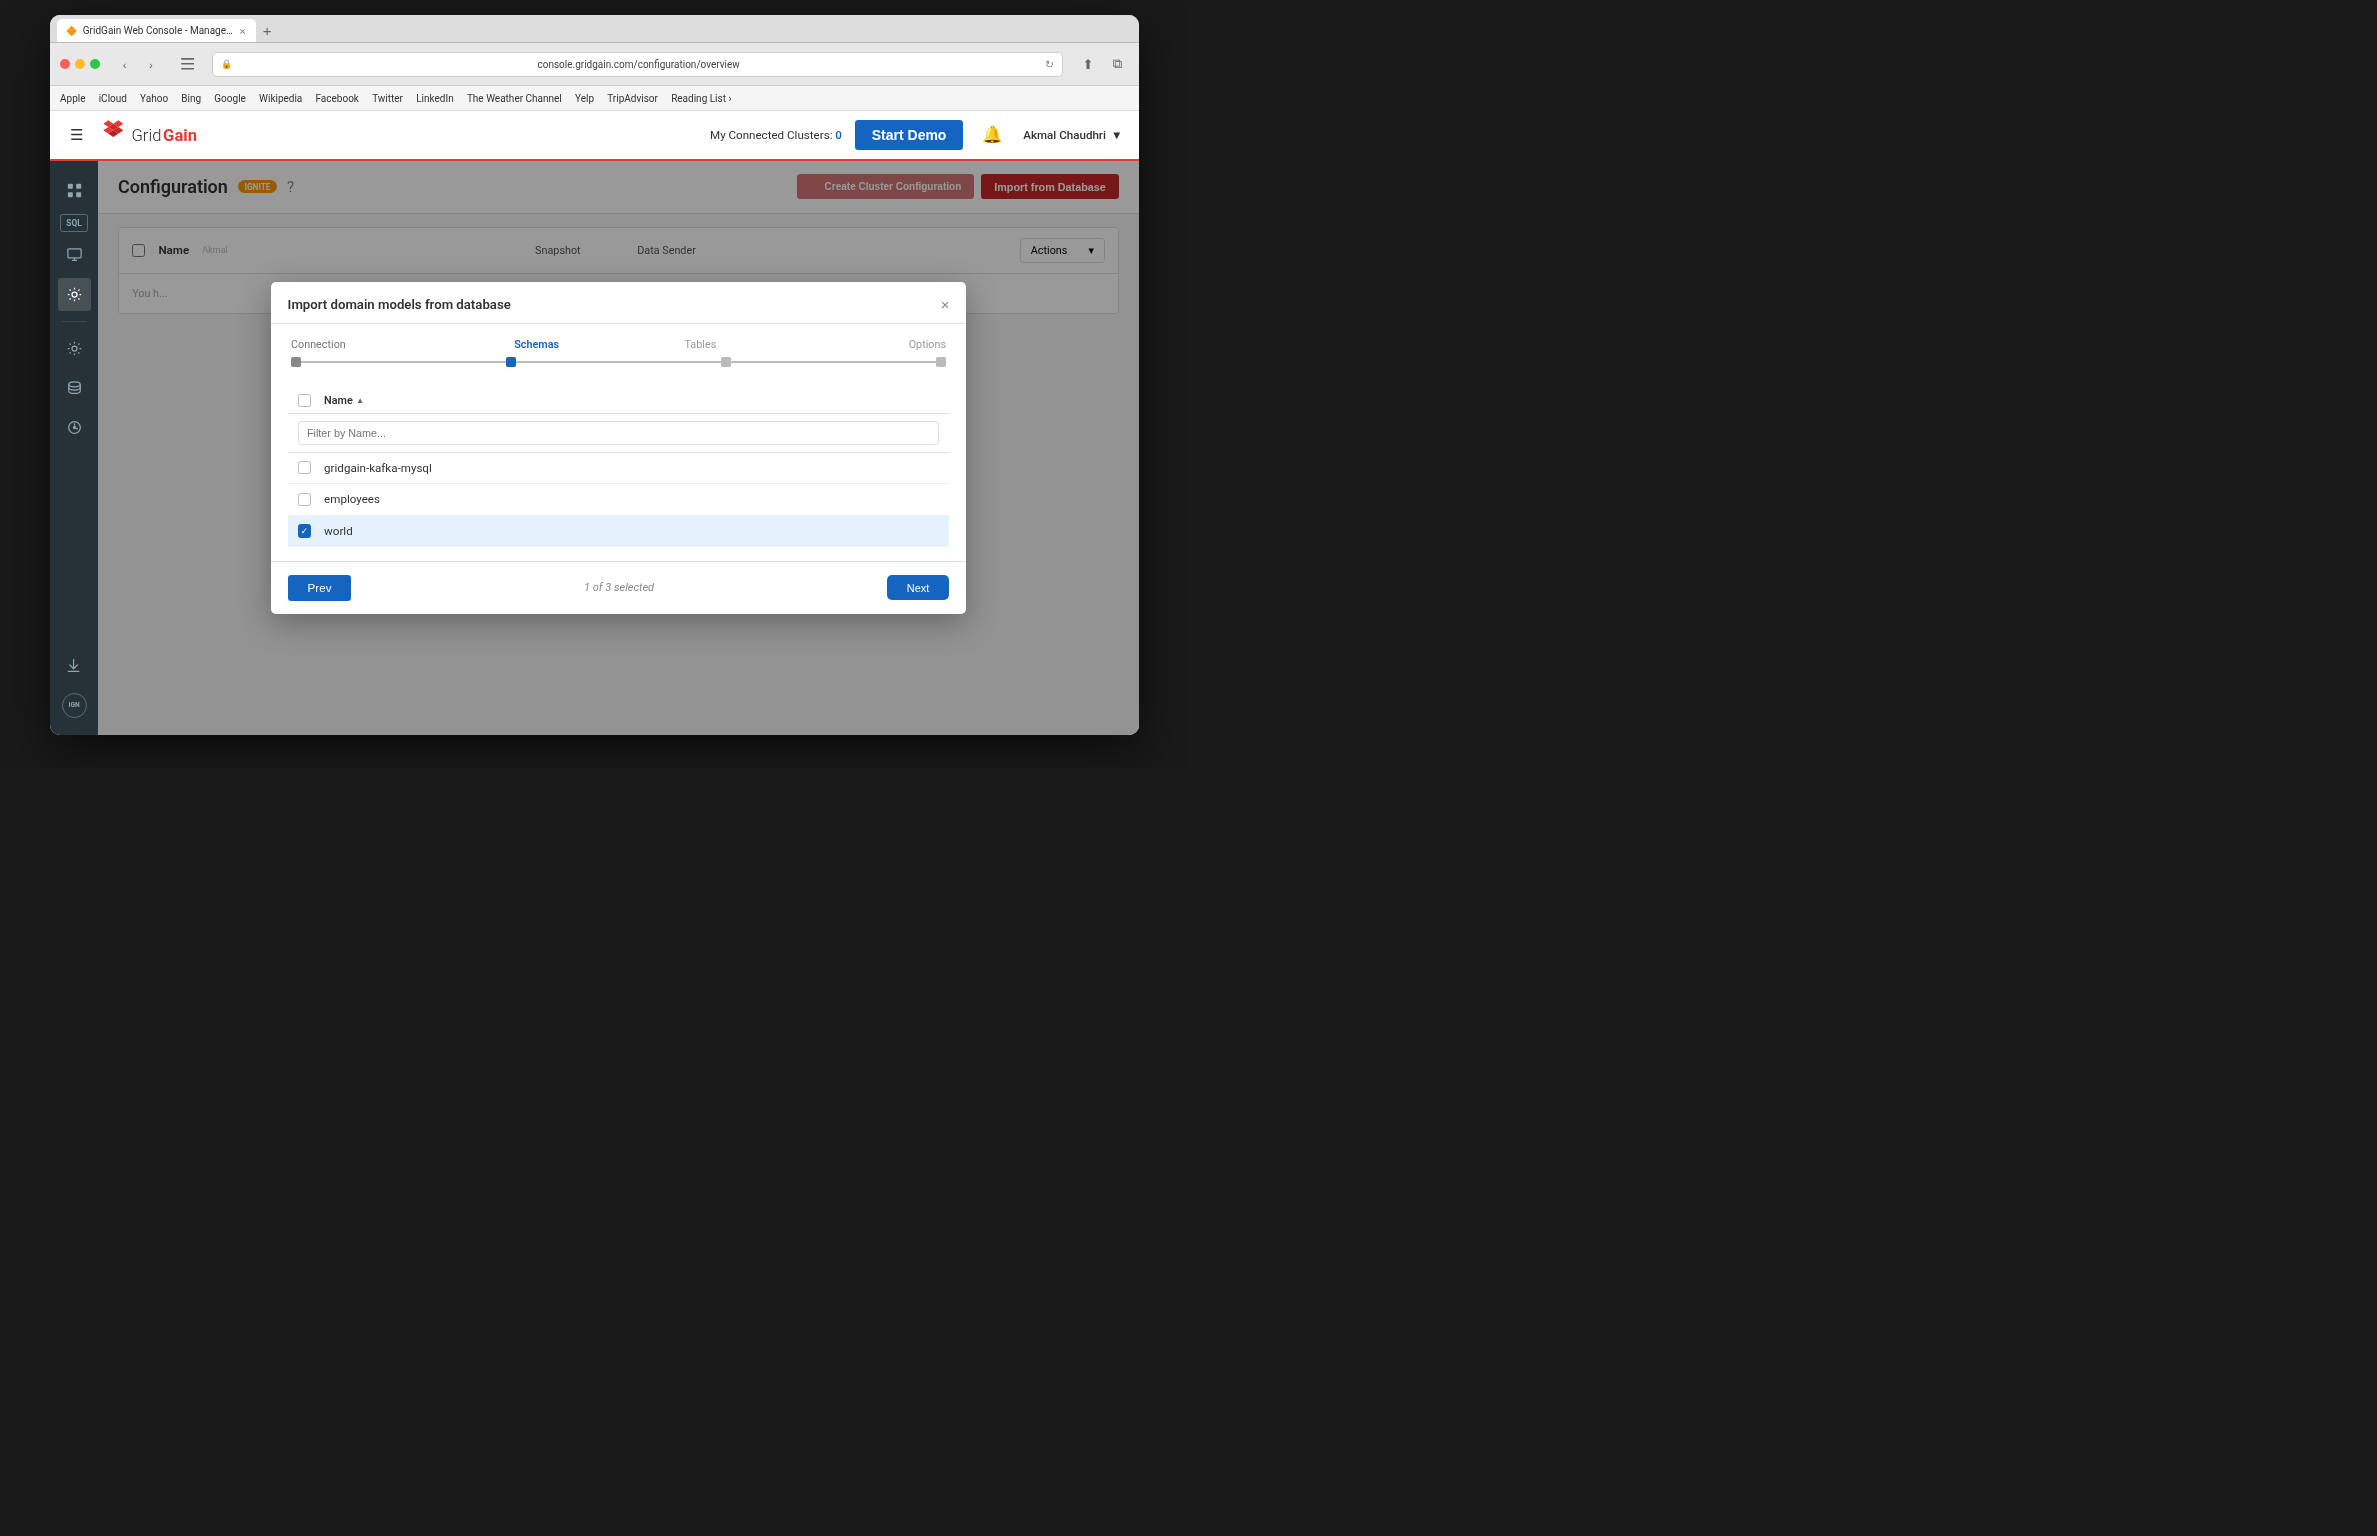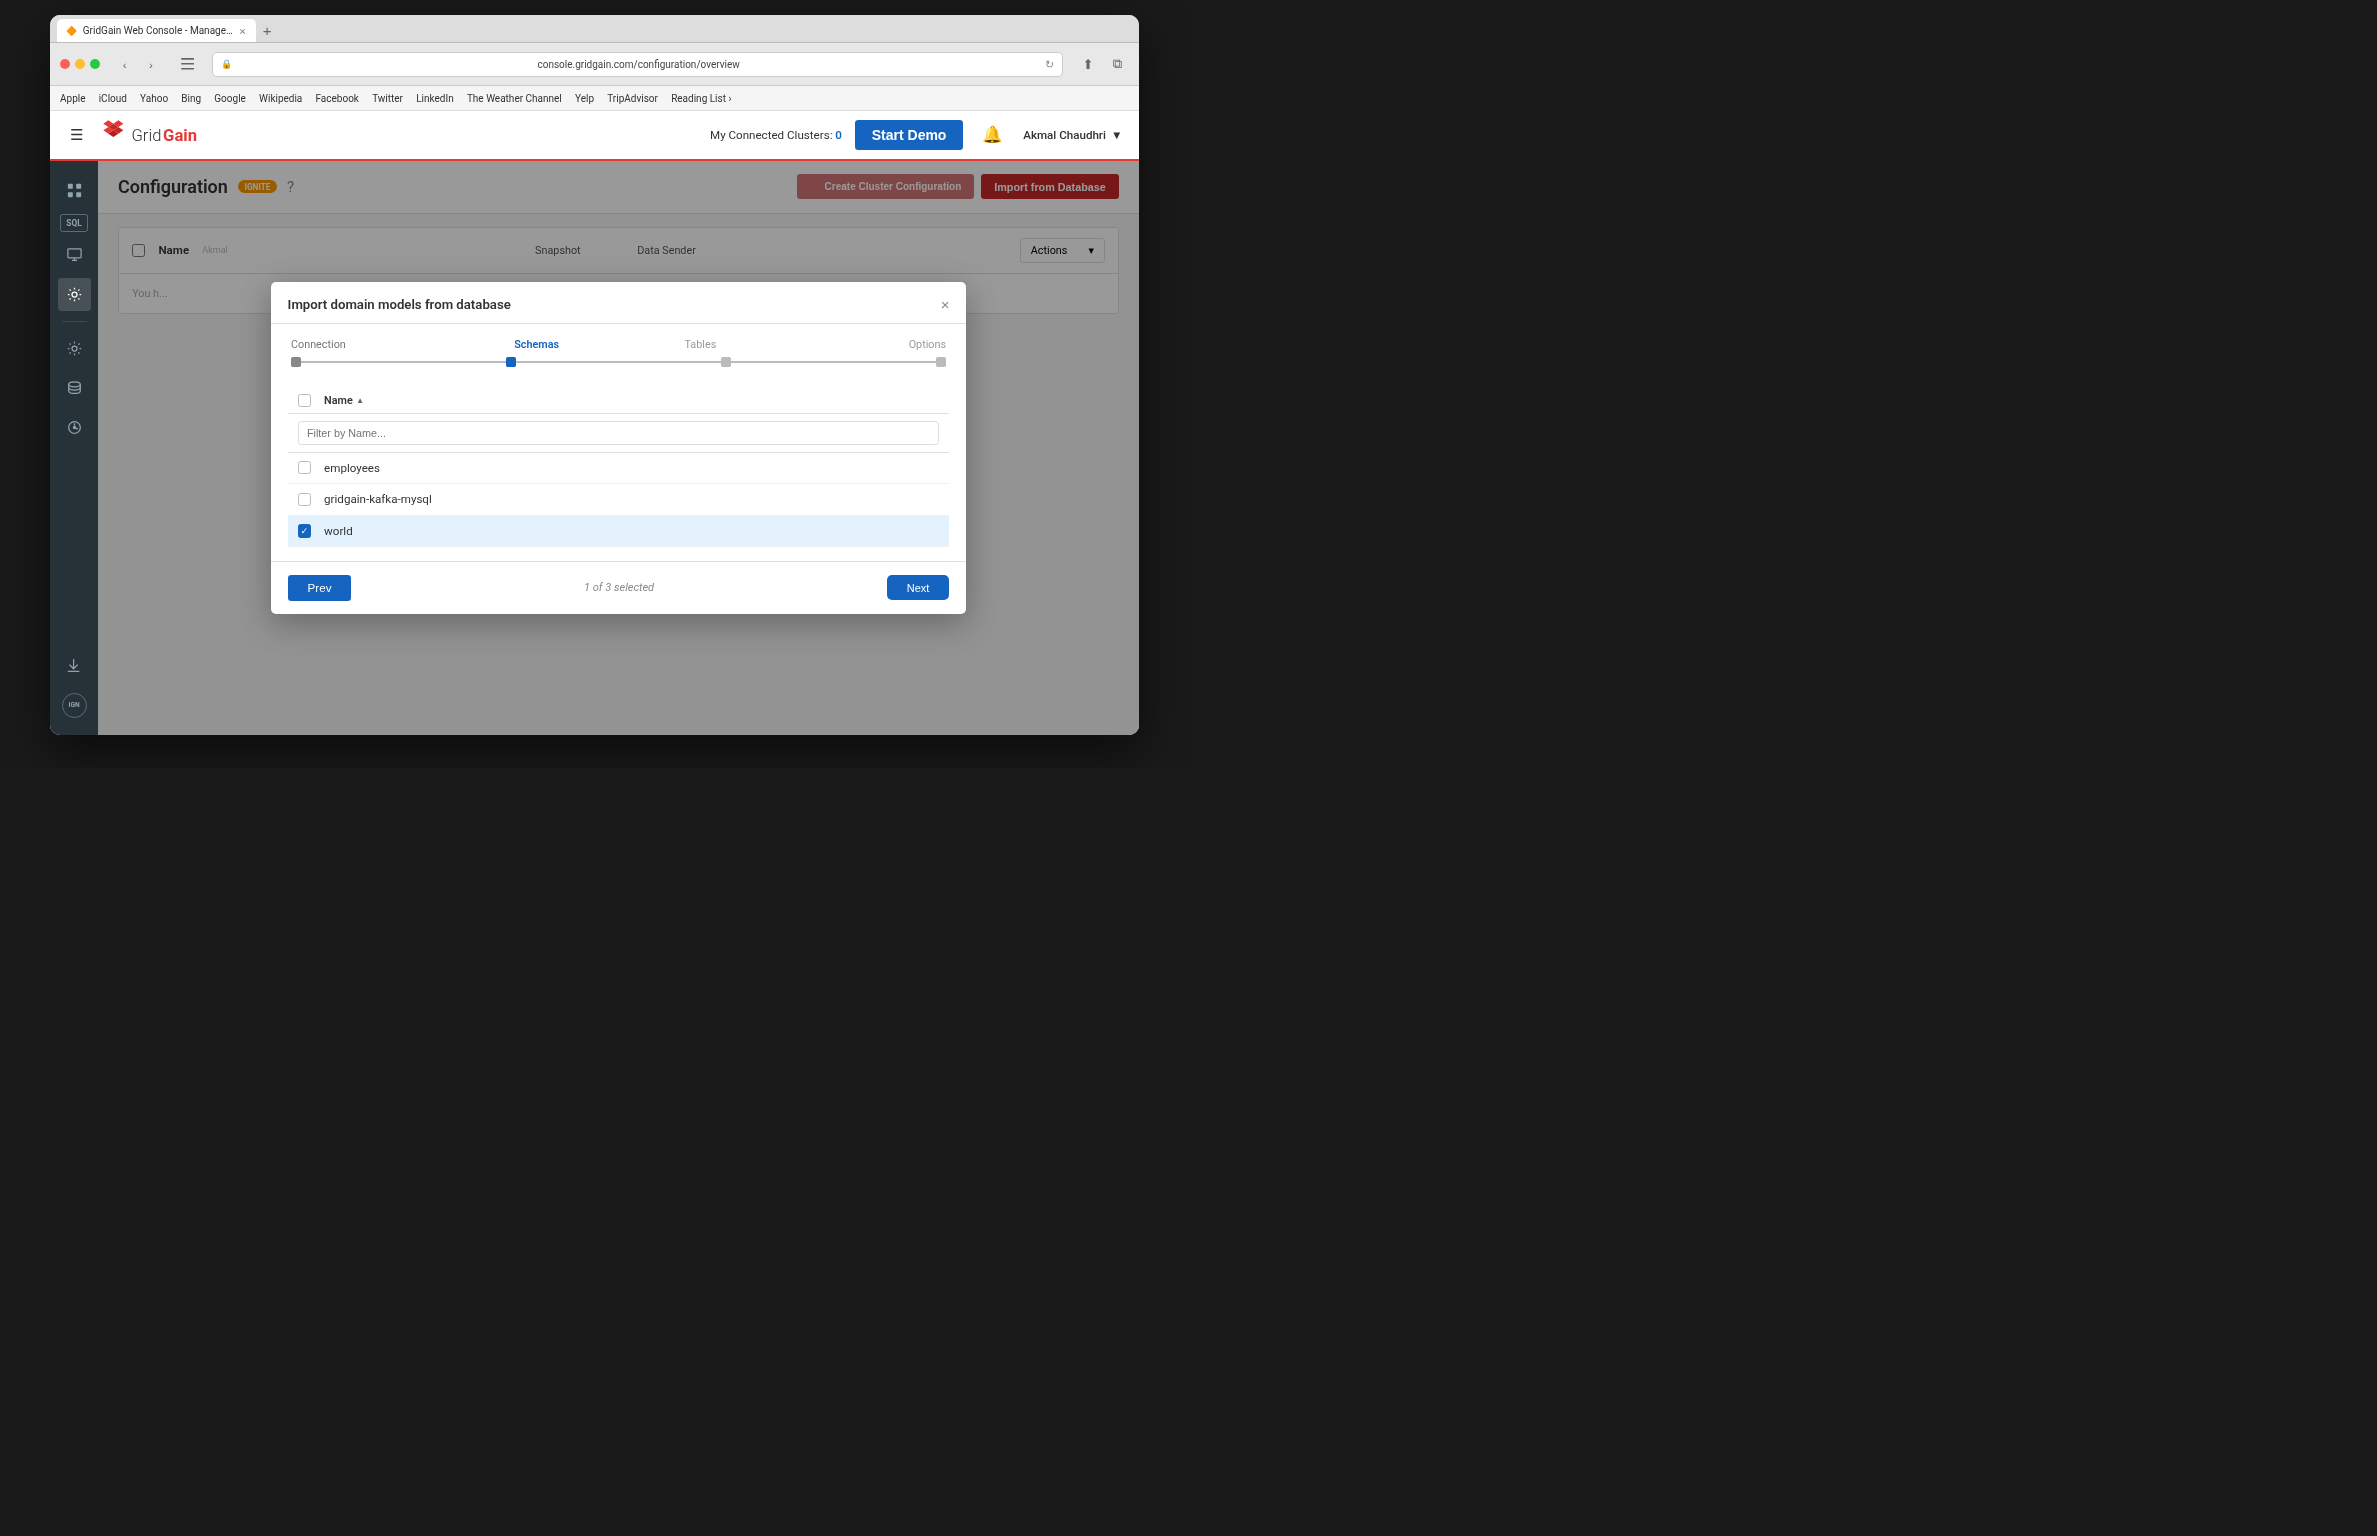--- a/index.html
+++ b/index.html
@@ -780,28 +780,28 @@
               </div>
 
               <div class="filter-row">
                 <input class="schema-filter" type="text" placeholder="Filter by Name..." style="">
               </div>
 
               <div class="schema-row">
                 <div class="schema-checkbox">
                   <div class="cb"></div>
                 </div>
-                <span class="schema-name">employees</span>
+                <span class="schema-name">gridgain-kafka-mysql</span>
               </div>
 
               <div class="schema-row">
                 <div class="schema-checkbox">
                   <div class="cb"></div>
                 </div>
-                <span class="schema-name">gridgain-kafka-mysql</span>
+                <span class="schema-name">employees</span>
               </div>
 
               <div class="schema-row selected">
                 <div class="schema-checkbox">
                   <div class="cb checked">✓</div>
                 </div>
                 <span class="schema-name">world</span>
               </div>
 
             </div>

